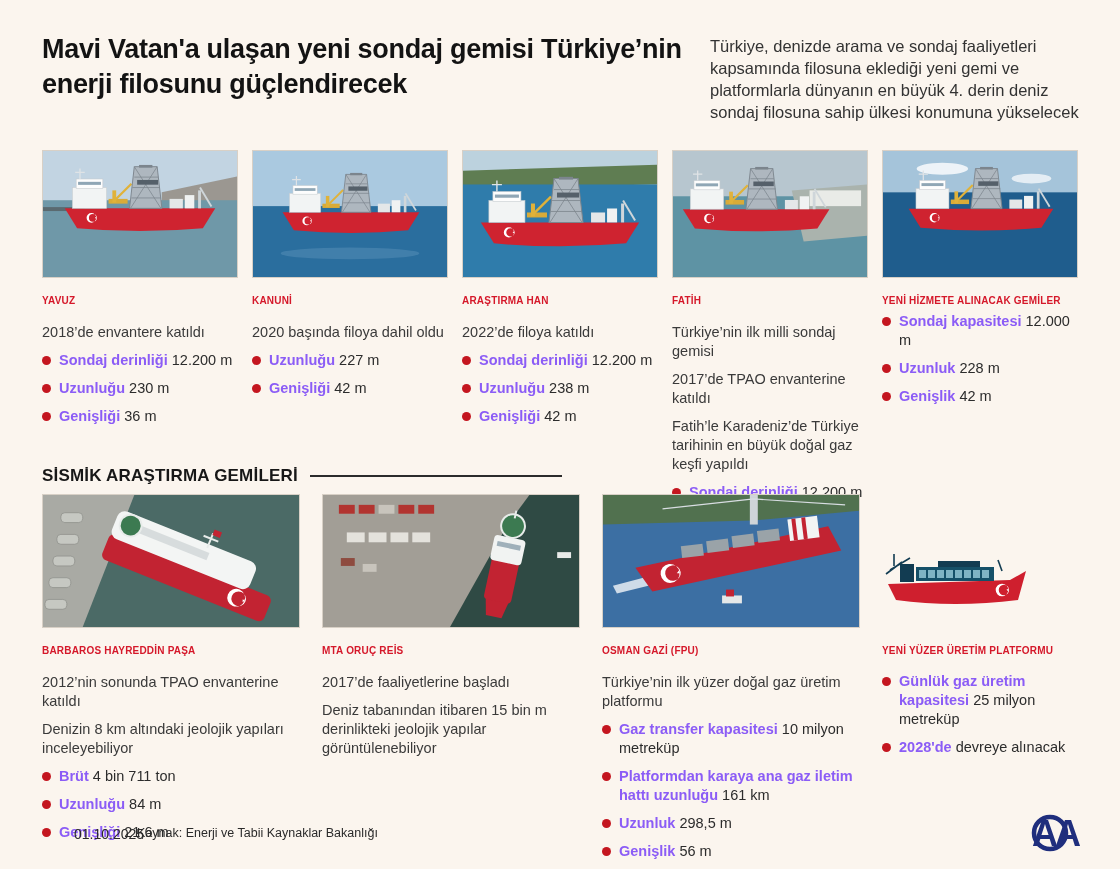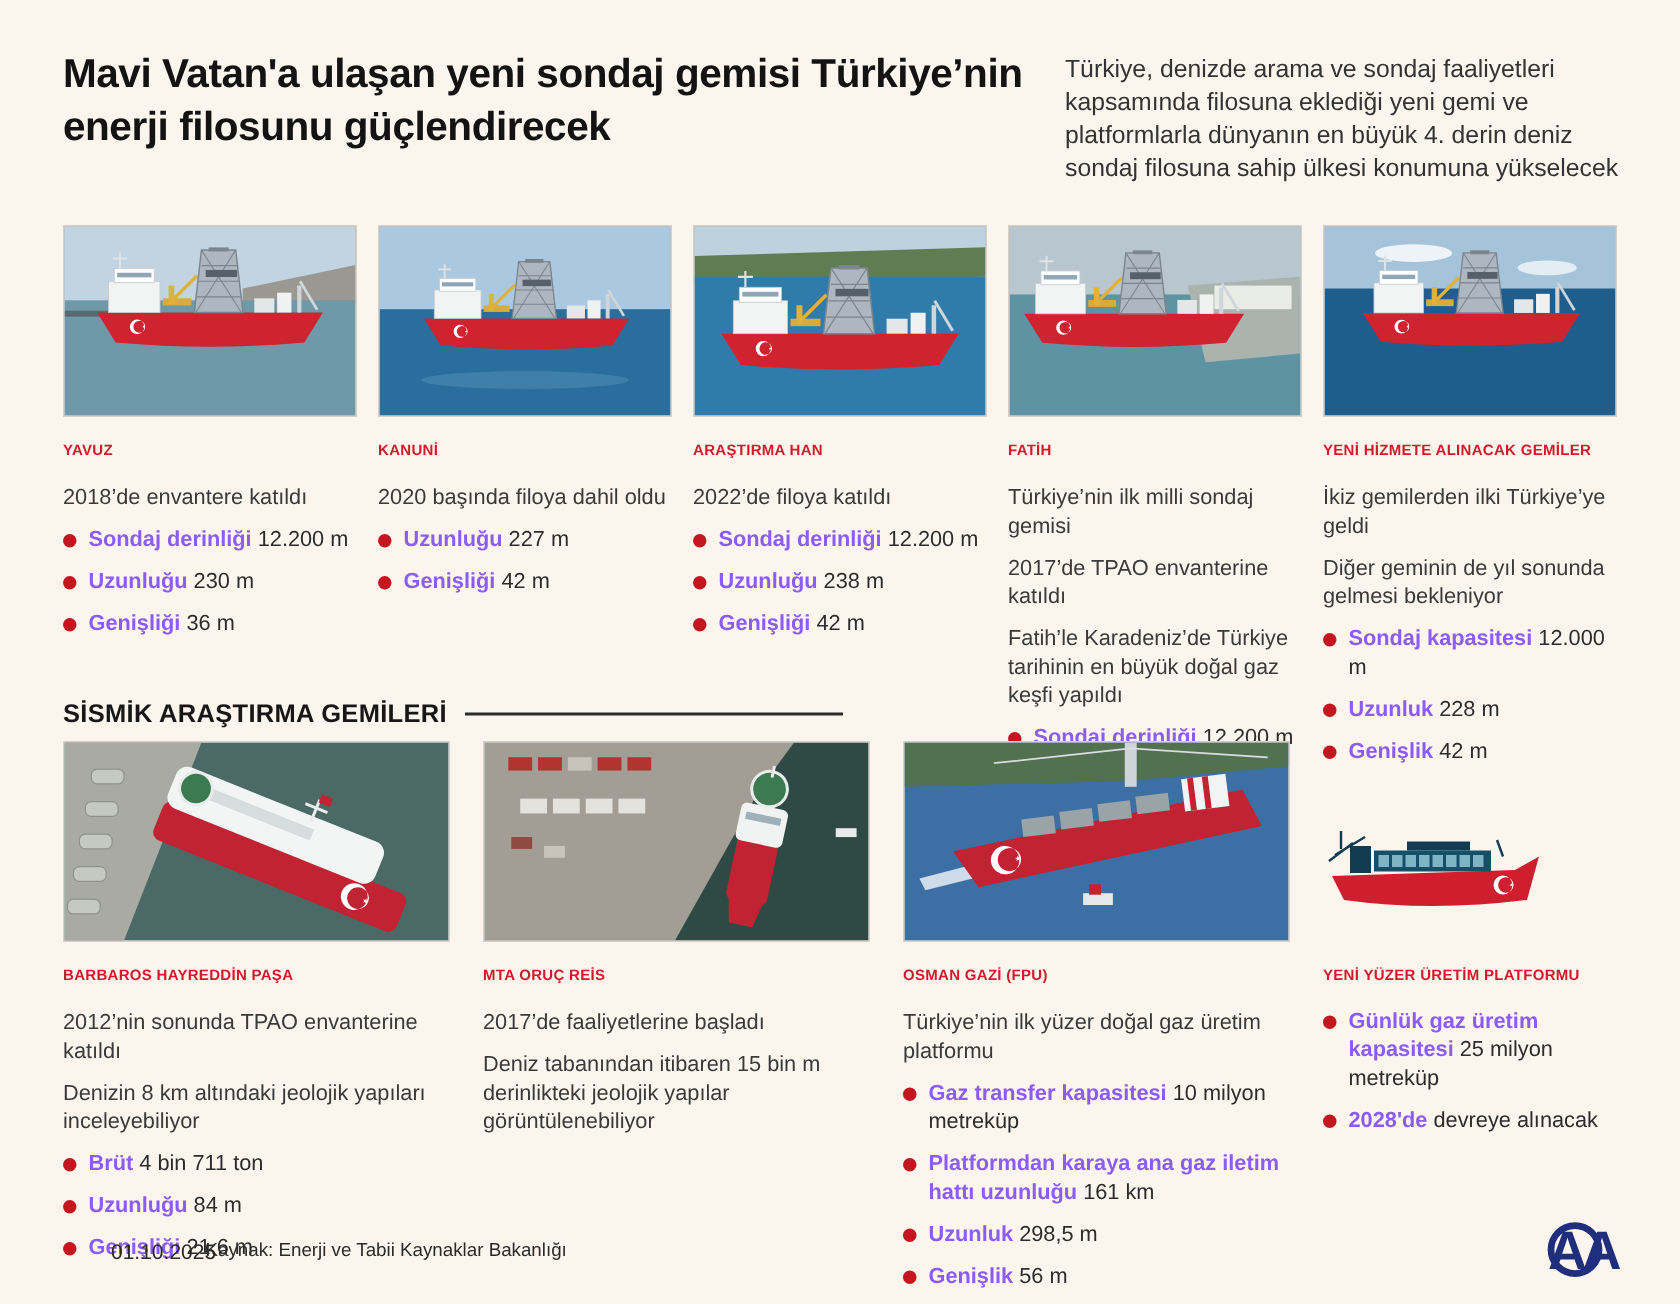--- a/index.html
+++ b/index.html
@@ -229,24 +229,20 @@
       <div class="photo">
         <svg viewBox="0 0 196 128" preserveAspectRatio="none">
           <rect width="196" height="128" fill="#a5c4da"></rect>
           <ellipse cx="60" cy="18" rx="26" ry="6" fill="#ffffff" opacity="0.8"></ellipse>
           <ellipse cx="150" cy="28" rx="20" ry="5" fill="#ffffff" opacity="0.7"></ellipse>
           <rect y="42" width="196" height="86" fill="#1f5d8d"></rect>
           <use href="#drillship" x="20" y="16" width="158" height="74"></use>
         </svg>
       </div>
       <div class="card-name">YENİ HİZMETE ALINACAK GEMİLER</div>
-      <div class="card-lines">
-        <p>İkiz gemilerden ilki Türkiye’ye geldi</p>
-        <p>Diğer geminin de yıl sonunda gelmesi bekleniyor</p>
-      </div>
       <div class="bullets">
         <div class="bullet">
             <span class="dot"></span>
             <span class="txt"><span class="lbl">Sondaj kapasitesi</span> <span>12.000 m</span></span>
           </div>
         <div class="bullet">
             <span class="dot"></span>
             <span class="txt"><span class="lbl">Uzunluk</span> <span>228 m</span></span>
           </div>
         <div class="bullet">

